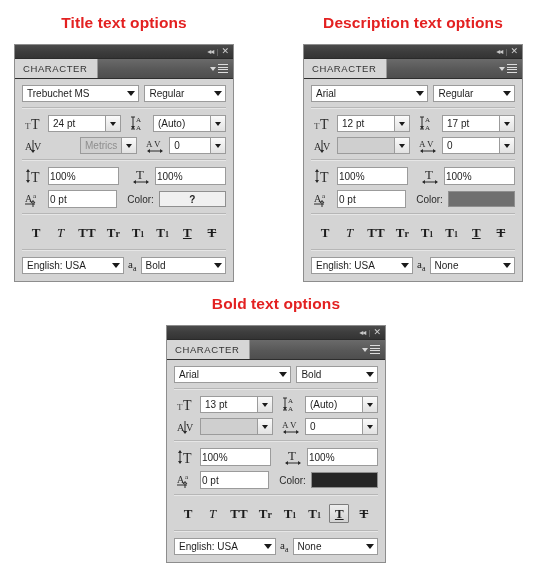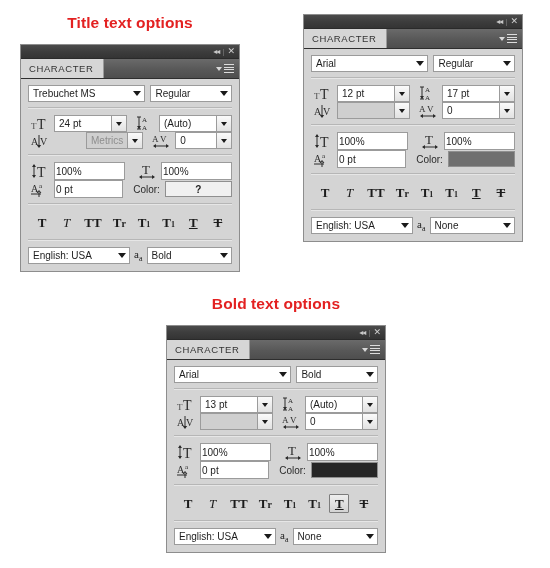--- a/index.html
+++ b/index.html
@@ -124,20 +124,21 @@
 
   
   .ps-body {
     padding: 6px 7px 7px 7px;
     background: #d4d4d4;
   }
 
   .row {
     display: flex;
     align-items: center;
+    margin-bottom: 5px;
   }
   .row:last-child { margin-bottom: 0; }
 
   .divider {
     height: 1px;
     background: #b6b6b6;
     border-bottom: 1px solid #e6e6e6;
     margin: 5px 0 6px 0;
   }
 
@@ -310,21 +311,21 @@
     color: #1b1b1b;
     padding: 0 4px;
     white-space: nowrap;
   }
   .aa-icon .s { font-size: 8px; vertical-align: sub; }
 </style>
 </head>
 <body>
 
 <div id="root">
-    <div class="panel-group" style="left: 20px; top: 14px; width: 220px;">
+    <div class="panel-group" style="left: 14px; top: 14px; width: 220px;">
       <div class="group-title" style="margin-bottom: 12px;">Title text options</div>
       <div class="ps-panel">
         <div class="ps-titlebar">
           <span class="tb-collapse">◂◂</span>
           <span class="tb-sep">|</span>
           <span class="tb-close">✕</span>
         </div>
         <div class="ps-tabstrip">
           <div class="ps-tab">CHARACTER</div>
           <div class="ps-menu-btn">
@@ -494,20 +495,21 @@
               <div class="combo-text">Bold</div>
               <div class="arrow-zone">
                 <div class="tri-down"></div>
               </div>
             </div>
           </div>
         </div>
       </div>
     </div>
     <div class="panel-group" style="left: 303px; top: 14px; width: 220px;">
+      <div class="group-title" style="margin-bottom: 12px;">Description text options</div>
       <div class="ps-panel">
         <div class="ps-titlebar">
           <span class="tb-collapse">◂◂</span>
           <span class="tb-sep">|</span>
           <span class="tb-close">✕</span>
         </div>
         <div class="ps-tabstrip">
           <div class="ps-tab">CHARACTER</div>
           <div class="ps-menu-btn">
             <div class="caret"></div>

